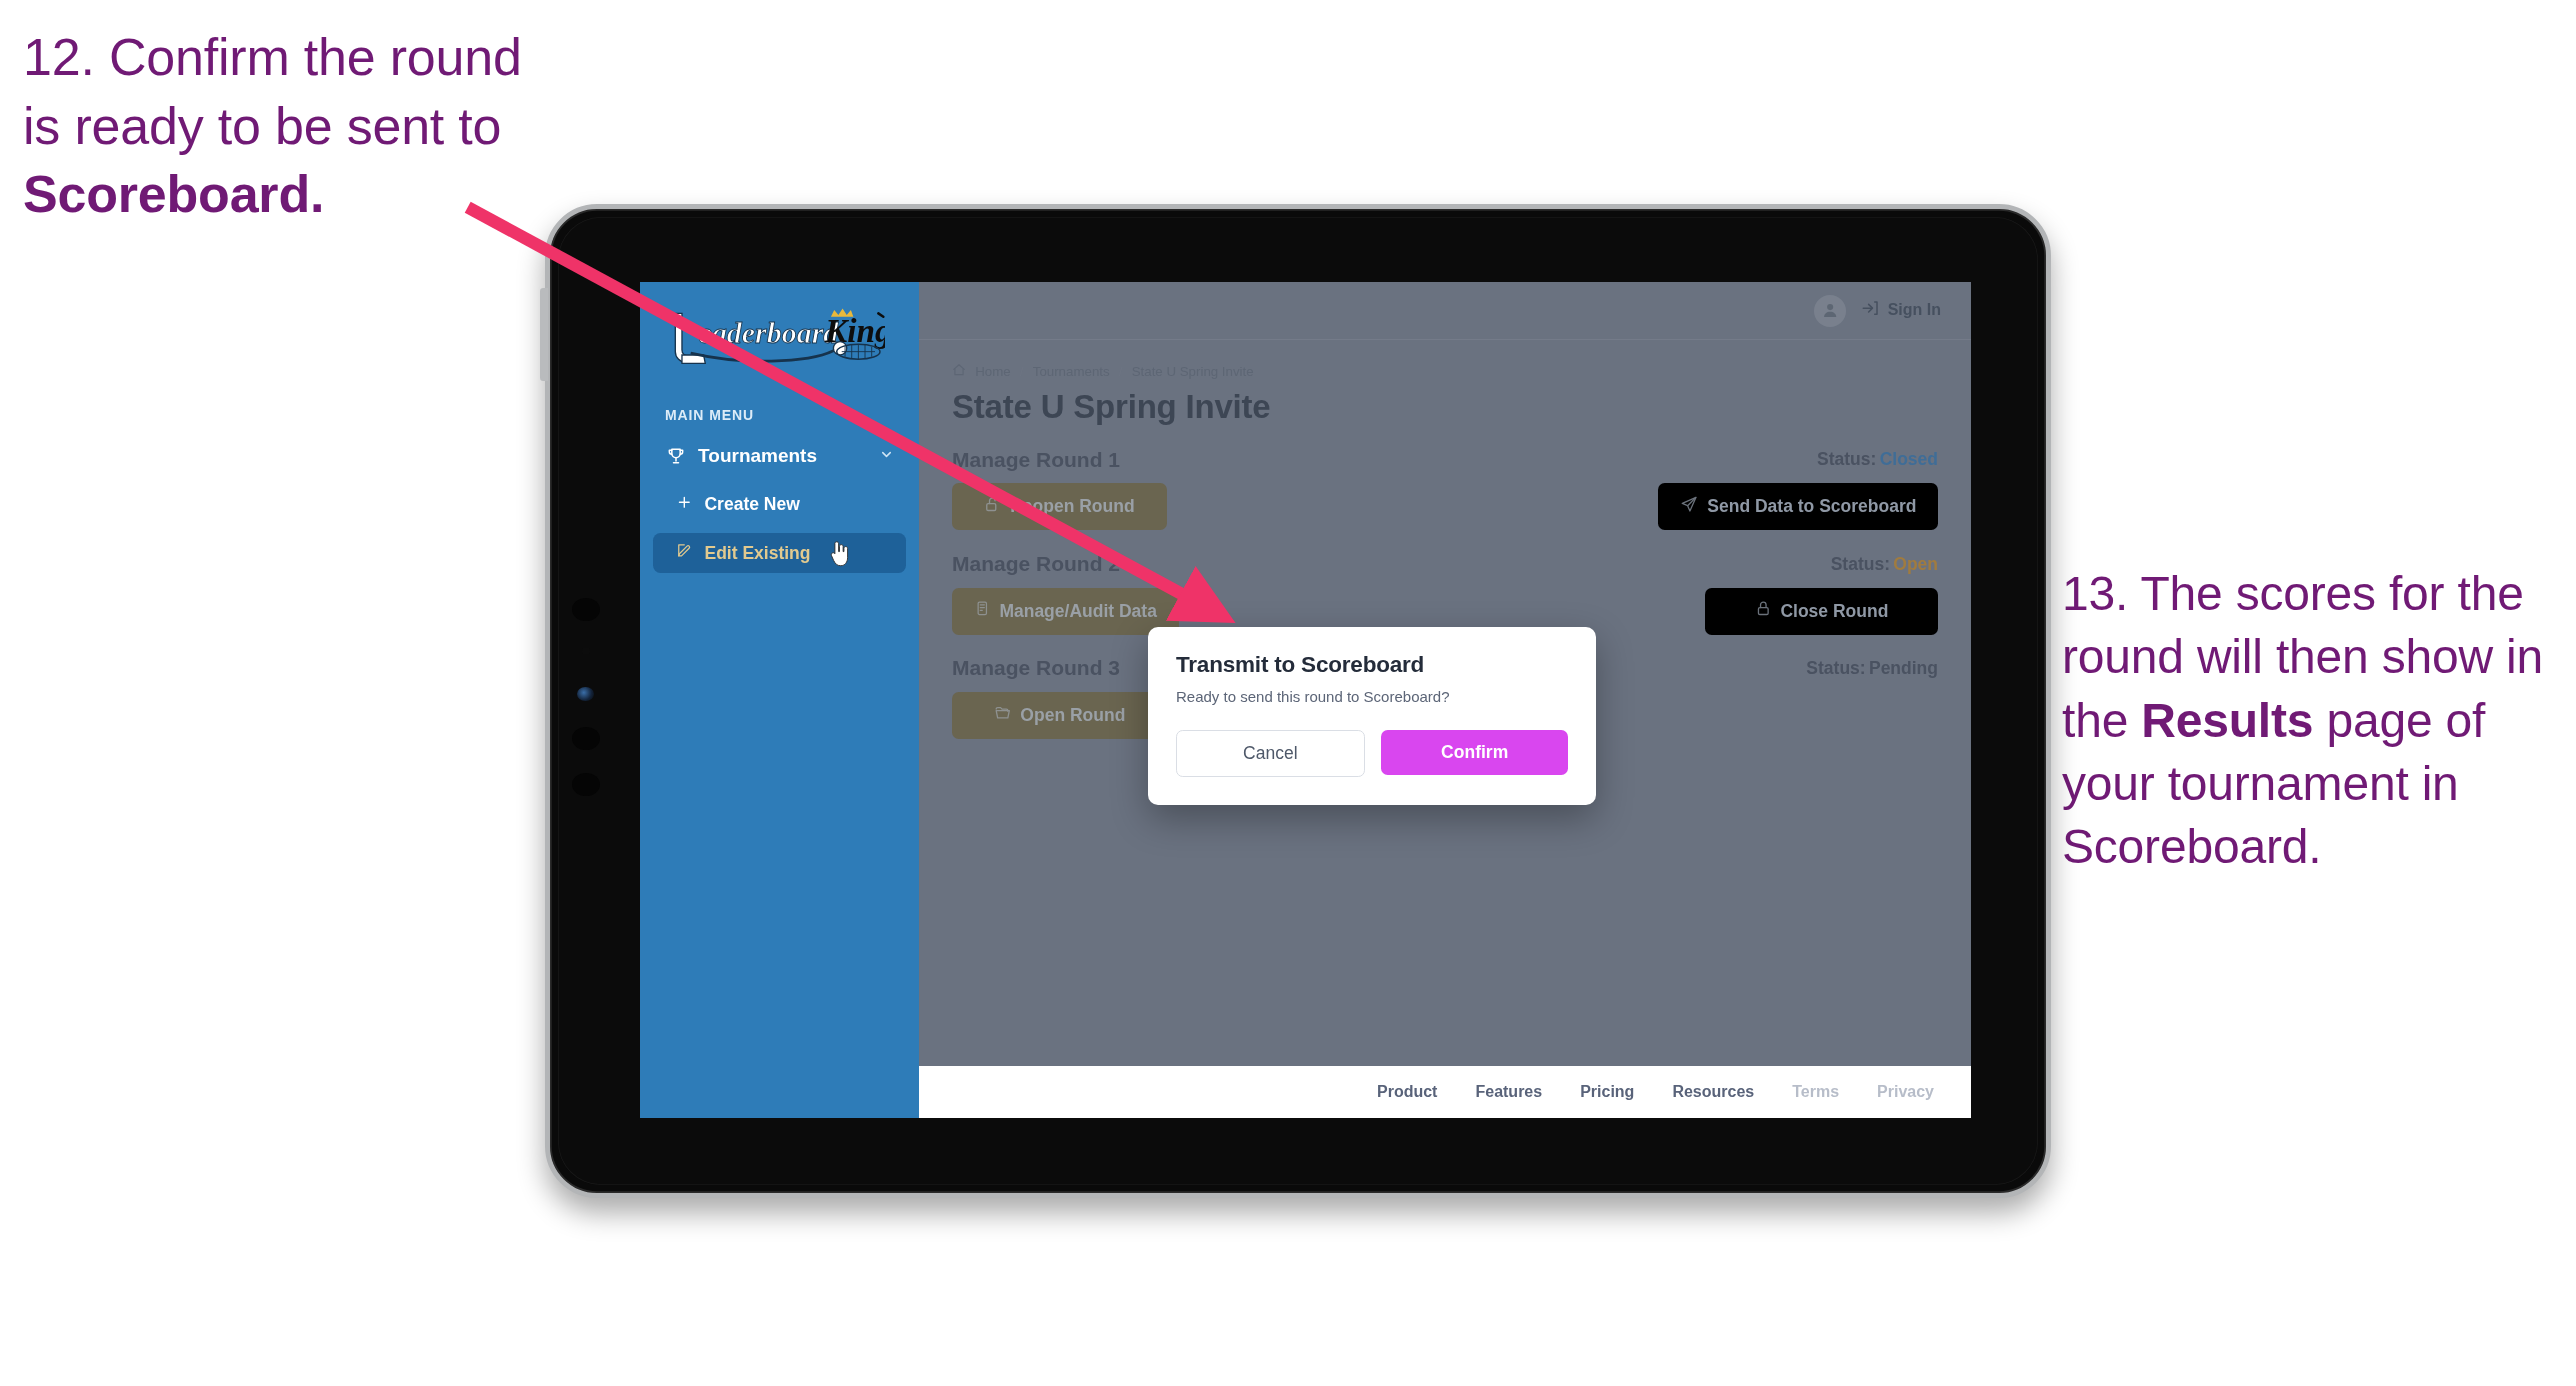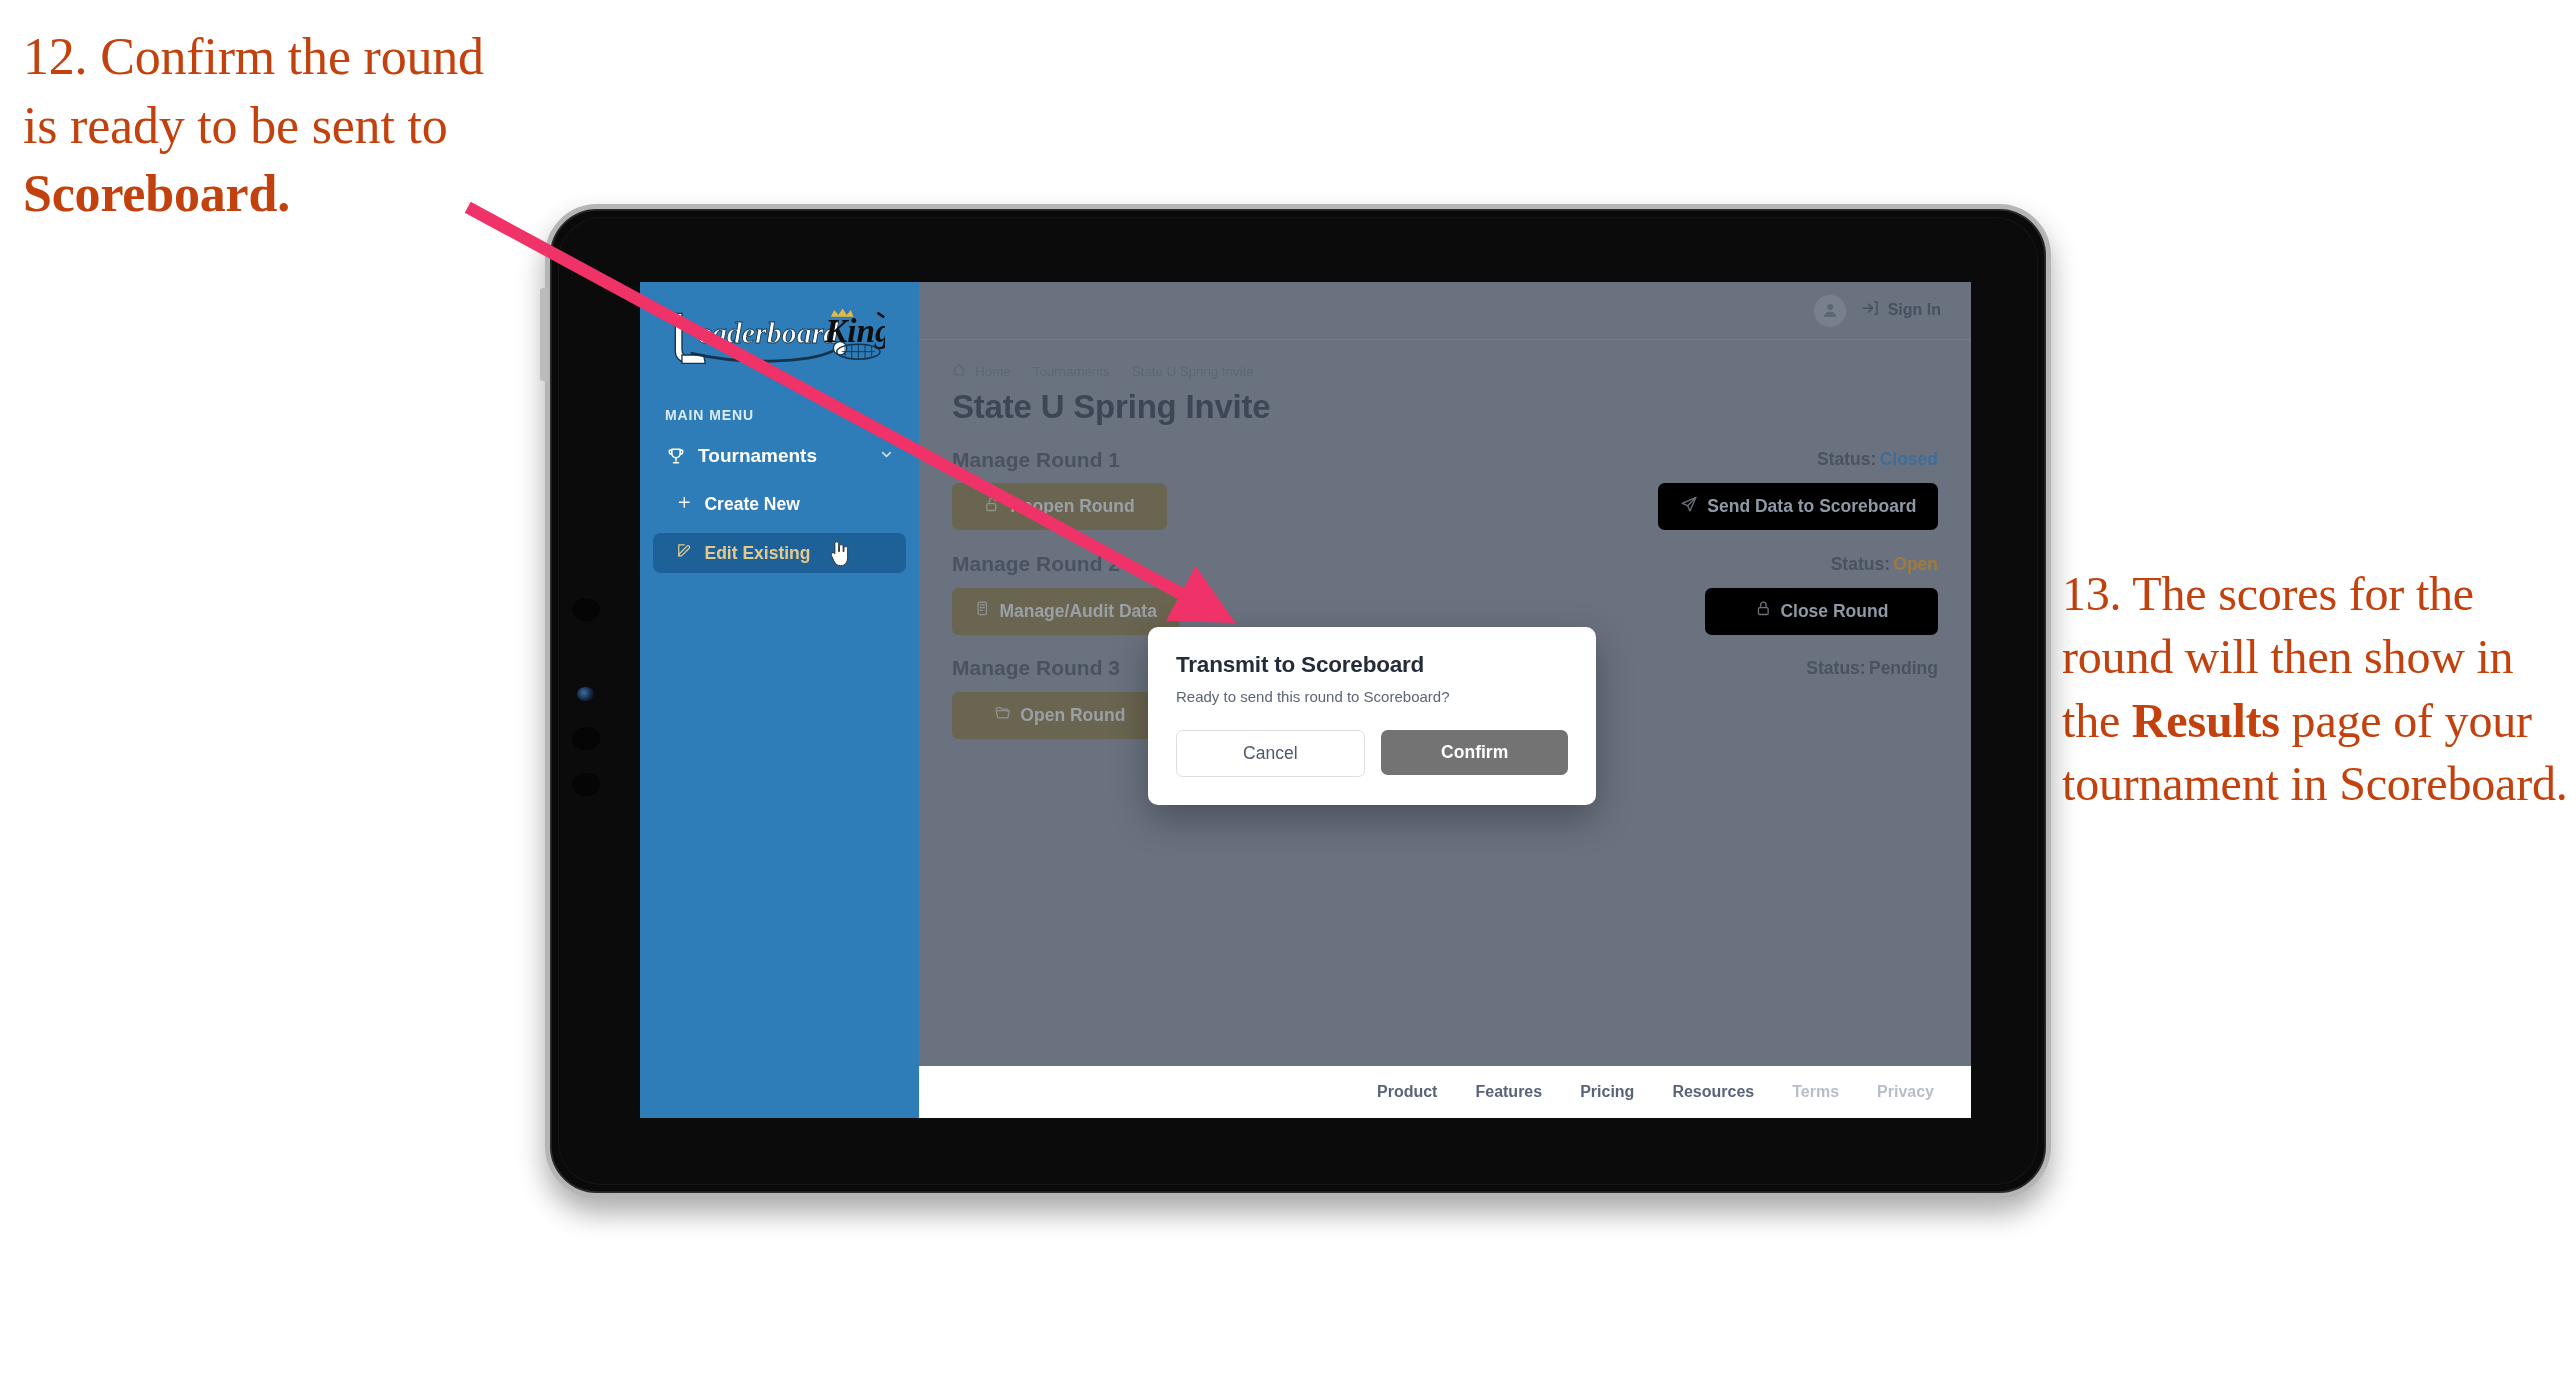--- a/index.html
+++ b/index.html
@@ -1,21 +1,21 @@
 <!DOCTYPE html>
 <html style="font-size:13.3px"><head>
 <meta charset="utf-8">
 <style>
   html,body{margin:0;padding:0;background:#ffffff;}
   body{width:2576px;height:1386px;position:relative;overflow:hidden;
        font-family:"Liberation Sans",sans-serif;color:#111;}
 
   
-  .caption{position:absolute;font-family:Liberation Serif, serif;
-           color:#c2410c;line-height:1.32;letter-spacing:-0.2px;}
+  .caption{position:absolute;font-family:Liberation Sans, sans-serif;
+           color:#701a75;line-height:1.32;letter-spacing:-0.2px;}
   #caption-left{left:23px;top:23px;width:632px;font-size:52px;}
   #caption-right{left:2062px;top:562px;width:516px;font-size:48px;}
   .caption b{font-weight:700;}
 
   
   #tablet{position:absolute;left:545px;top:204px;width:1506px;height:994px;
           background:#0a0a0a;border-radius:52px;
           border:5.8px solid #b3b5b7;
           box-shadow:0 15px 28px rgba(0,0,0,.33), inset 0 0 0 1.7px #2a2a2a;
           box-sizing:border-box;}
@@ -100,21 +100,21 @@
   #modal{position:absolute;left:508px;top:345px;width:448px;
          background:#ffffff;border-radius:10px;z-index:40;
          box-shadow:0 13.3px 37px rgba(0,0,0,.30);padding:25px 28px 28px 28px;
          box-sizing:border-box;}
   #modal-title{font-size:22.5px;font-weight:700;color:#242c3a;letter-spacing:-0.2px;}
   #modal-body{margin-top:10px;font-size:15px;color:#5c6577;}
   #modal-actions{display:flex;gap:16.6px;margin-top:25px;}
   #btn-cancel{flex:1;height:45px;border:0.8px solid #dadee5;background:#fff;
               border-radius:6.7px;color:#4e5869;font-size:17.5px;
               display:flex;align-items:center;justify-content:center;}
-  #btn-confirm{flex:1;height:45px;background:#737373;border-radius:6.7px;
+  #btn-confirm{flex:1;height:45px;background:#d946ef;border-radius:6.7px;
                color:#ffffff;font-size:17.5px;font-weight:700;
                display:flex;align-items:center;justify-content:center;}
 
   
   #arrow{position:absolute;left:0;top:0;width:2576px;height:1386px;
          pointer-events:none;z-index:90;}
 </style>
 </head>
 <body>
 

